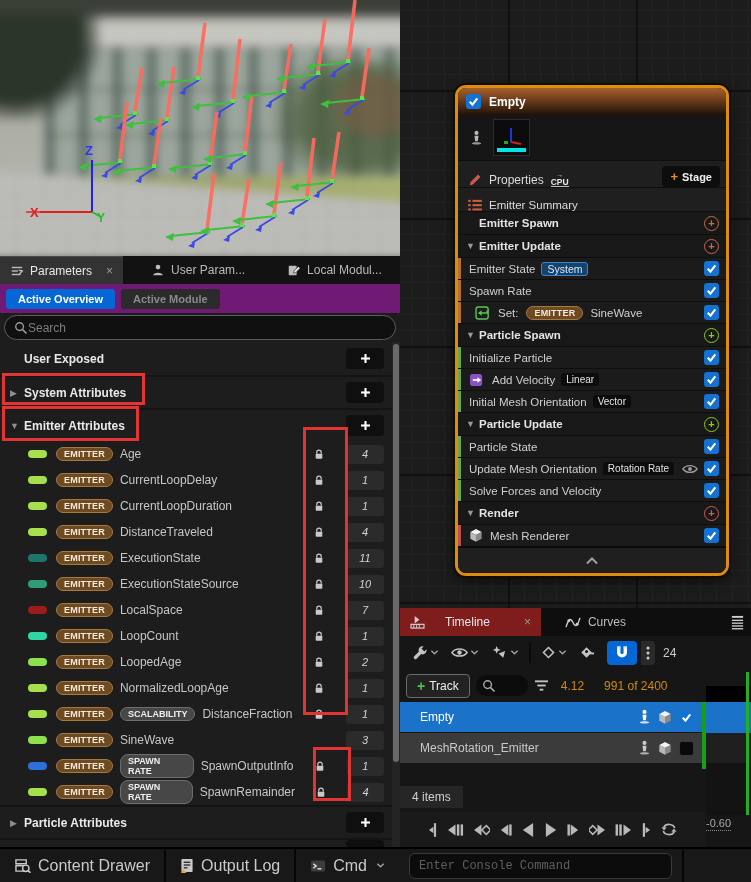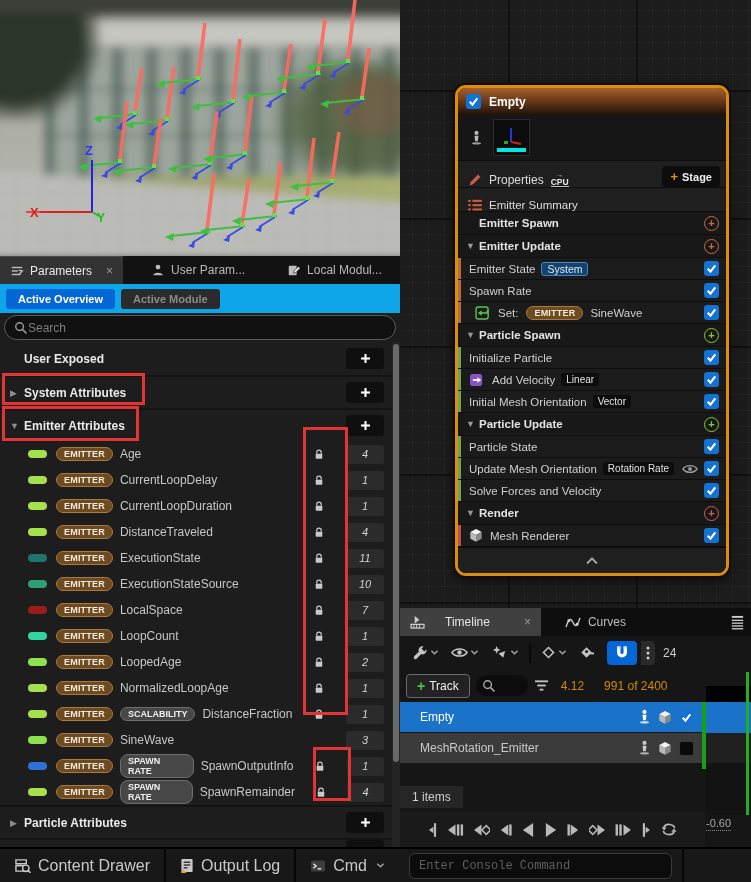--- a/index.html
+++ b/index.html
@@ -12,21 +12,21 @@
   
   #viewport { left:0; top:0; width:400px; height:256px; background:#000; overflow:hidden; }
   .vp-blur { position:absolute; inset:-10px; filter:blur(5px); }
   .vp-layer { position:absolute; }
 
   
   #params { left:0; top:256px; width:400px; height:591px; background:#1d1d1d; }
   .tabbar { position:absolute; left:0; top:0; width:400px; height:28px; background:#121212; display:flex; }
   .tab { display:flex; align-items:center; gap:6px; padding:0 10px; font-size:12px; color:#b9b9b9; height:28px; }
   .tab.active { background:#333333; color:#e8e8e8; border-top:1px solid #4a4a4a; }
-  .modebar { position:absolute; left:0; top:28px; width:400px; height:29px; background:#0ea5e9; display:flex; align-items:center; gap:6px; padding:0 6px; }
+  .modebar { position:absolute; left:0; top:28px; width:400px; height:29px; background:#701a75; display:flex; align-items:center; gap:6px; padding:0 6px; }
   .btn-blue { background:#0566d6; color:#fff; font-weight:bold; font-size:11px; padding:4px 12px; border-radius:3px; }
   .btn-gray { background:#2b2b2b; color:#8a8a8a; font-weight:bold; font-size:11px; padding:4px 12px; border-radius:3px; }
   .searchrow { position:absolute; left:0; top:57px; width:400px; height:29px; padding:2px 4px; }
   .searchpill { width:100%; height:25px; border:1px solid #5c5c5c; background:#101010; border-radius:13px; display:flex; align-items:center; padding:0 9px; color:#9a9a9a; }
   .searchpill input { background:transparent; border:none; outline:none; color:#bbb; font-size:12px; width:100%; }
   .searchpill input::placeholder { color:#7d7d7d; }
   #plist { position:absolute; left:0; top:86px; width:392px; height:505px; background:#1d1d1d; overflow:hidden; }
   .sect { height:33px; display:flex; align-items:center; padding:0 8px 0 10px; background:#1d1d1d; border-top:2px solid #141414; }
   .sect:first-child { border-top:none; }
   .sect .arr { width:14px; color:#8f8f8f; font-size:9px; }
@@ -70,21 +70,21 @@
   .proprow { height:27px; background:#1f1f1f; border-top:1px solid #0e0e0e; display:flex; align-items:flex-end; gap:7px; padding:0 6px 0 10px; font-size:12px; color:#dcdcdc; }
   .stagebtn { background:#0d0d0d; border-radius:4px; padding:3px 8px; display:flex; gap:4px; align-items:center; color:#f0f0f0; font-size:11px; font-weight:bold; }
   .cpu { font-size:8.5px; font-weight:bold; color:#e6e6e6; line-height:1; display:flex; flex-direction:column; align-items:center; }
   .cpu .ar { font-size:7px; color:#cfcfcf; }
   .collapser { height:27px; background:#1f1f1f; border-top:2px solid #0b0b0b; display:flex; align-items:center; justify-content:center; color:#9a9a9a; }
 
   
   #timeline { left:400px; top:608px; width:351px; height:239px; background:#161616; }
   .tl-tabs { position:absolute; left:0; top:0; width:351px; height:28px; background:#0e0e0e; display:flex; align-items:center; }
   .tl-tab { display:flex; align-items:center; gap:7px; height:28px; padding:0 10px; font-size:12px; color:#bdbdbd; }
-  .tl-tab.active { background:#404040; color:#e6e6e6;gap:20px; }
+  .tl-tab.active { background:#7f1d1d; color:#e6e6e6;gap:20px; }
   .tl-toolbar { position:absolute; left:0; top:28px; width:351px; height:33px; background:#161616; display:flex; align-items:center; gap:4px; padding:0 4px; color:#c3c3c3;margin-left:8px; }
   .tl-trackbar { position:absolute; left:0; top:61px; width:305px; height:33px; display:flex; align-items:center; gap:6px; padding:0 6px; }
   .trackbtn { border:1px solid #6a6a6a; border-radius:4px; background:#222; color:#efefef; font-size:12px; display:flex; align-items:center; gap:4px; padding:3px 10px; }
   .oval { background:#0c0c0c; border-radius:11px; width:52px; height:21px; display:flex; align-items:center; padding:0 6px; color:#aaa; }
   .orange { color:#cf8a0d; font-size:12px; }
   .tl-track { position:absolute; left:0; width:302px; height:30px; display:flex; align-items:center; gap:7px; padding:0 8px 0 20px; font-size:12px; }
   .greencol { position:absolute; left:302px; top:94px; width:4px; height:67px; background:#17a017; }
   .lane { position:absolute; left:306px; width:45px; }
   .playhead { position:absolute; left:346px; top:64px; width:3px; height:143px; background:#21b021; }
   .itemstab { position:absolute; left:0px; top:178px; background:#262626; padding:4px 12px; font-size:12px; color:#cfcfcf; }
@@ -955,21 +955,21 @@
             <polygon points="8,1 14.5,4.4 8,7.8 1.5,4.4" fill="#f2f2f2"></polygon>
             <polygon points="1.5,4.4 8,7.8 8,15.5 1.5,12.1" fill="#b9b9b9"></polygon>
             <polygon points="14.5,4.4 8,7.8 8,15.5 14.5,12.1" fill="#8a8a8a"></polygon>
           </svg>
         </span>
     <span class="chk off"></span>
   </div>
     </div>
   <div class="greencol"></div>
   <div class="playhead"></div>
-  <div class="itemstab">1 items</div>
+  <div class="itemstab">4 items</div>
   <div class="transport" id="transport">
       <span class="ico">
         <svg width="10" height="16" viewBox="0 0 11 17" fill="currentColor">
           <rect x="6.5" y="1" width="2.4" height="15"></rect>
           <polygon points="6,5 1,8.5 6,12"></polygon>
         </svg>
       </span>
       <span class="ico">
         <svg width="17" height="14" viewBox="0 0 18 15" fill="currentColor">
           <polygon points="9,1.5 1,7.5 9,13.5"></polygon>

